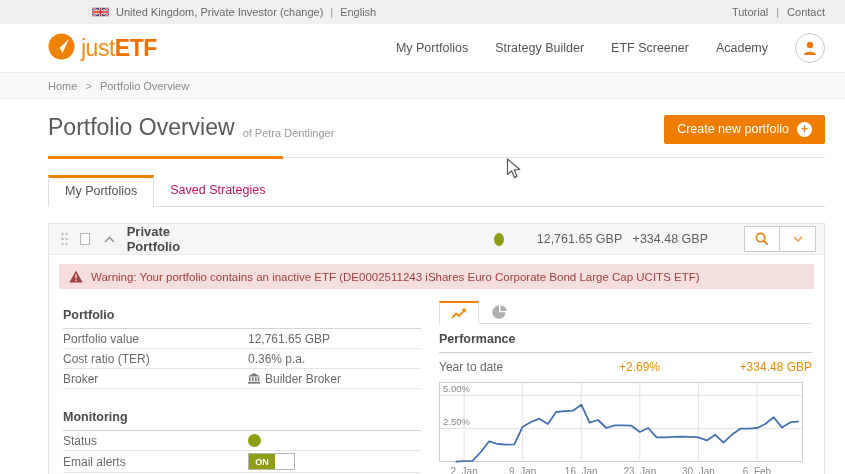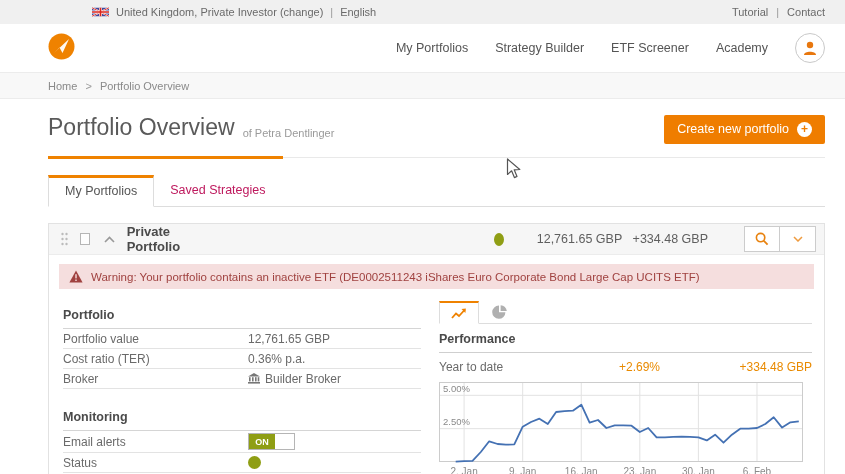--- a/index.html
+++ b/index.html
@@ -146,20 +146,21 @@
 
 <div class="header">
   <div class="container">
     <div class="logo">
       <span>
         <svg width="27" height="27" viewBox="0 0 27 27">
             <circle cx="13.5" cy="13.5" r="13" fill="#ef8200"></circle>
             <path d="M6,20 L21,6 L14.5,20 L11.5,14.5 Z" fill="#fff" opacity="0.95"></path>
           </svg>
       </span>
+      <span class="logo-text"><span>just</span><b>ETF</b></span>
     </div>
     <div class="mainnav">
       <span class="nav-item">My Portfolios</span>
       <span class="nav-item">Strategy Builder</span>
       <span class="nav-item">ETF Screener</span>
       <span class="nav-item">Academy</span>
       <span class="avatar">
         <svg width="16" height="16" viewBox="0 0 16 16">
             <circle cx="8" cy="5" r="3.2" fill="#e8770e"></circle>
             <path d="M2,15 C2,10.8 14,10.8 14,15 Z" fill="#e8770e"></path>
@@ -268,28 +269,28 @@
                   <rect x="9.7" y="4.2" width="1.6" height="4.2"></rect>
                   <rect x="0" y="9" width="12" height="1.6"></rect>
                 </g>
               </svg>
             <span>Builder Broker</span>
           </span>
         </div>
 
         <div class="section-title mt">Monitoring</div>
         <div class="drow">
+          <span class="dlabel">Status</span>
+          <span class="dot"></span>
+        </div>
+        <div class="drow">
           <span class="dlabel">Email alerts</span>
           <span class="toggle">
             <span class="toggle-on">ON</span>
           </span>
-        </div>
-        <div class="drow">
-          <span class="dlabel">Status</span>
-          <span class="dot"></span>
         </div>
         <div class="rebalancing">
           
           
         </div>
       </div>
 
       <div class="col-right">
         <div class="icon-tabs">
           <div class="itab active">

